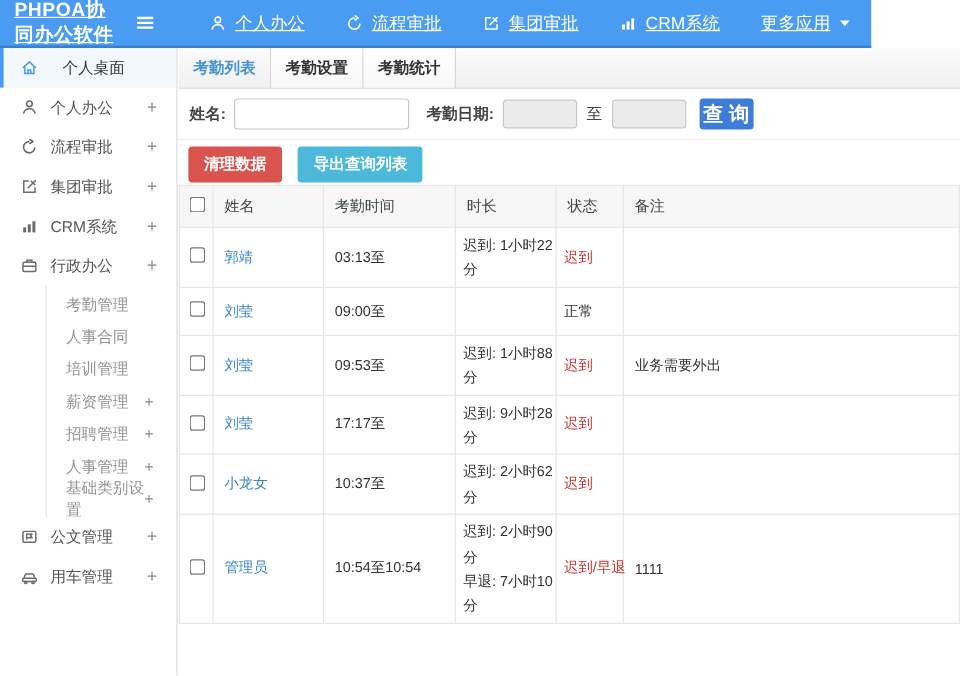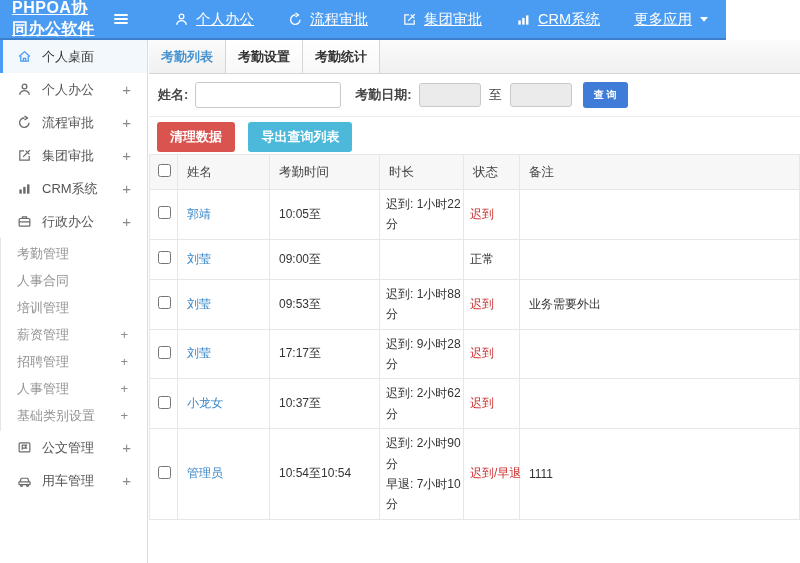--- a/index.html
+++ b/index.html
@@ -17,24 +17,24 @@
   .nav-item { display:flex; align-items:center; gap:7px; margin:0 17px; font-size:14.5px; cursor:pointer; white-space:nowrap; }
   .icn { display:inline-flex; align-items:center; }
   .icn svg { display:block; }
 
   
   .sidebar { position:absolute; top:40px; left:0; width:148px; bottom:0;
              background:#fff; border-right:1px solid #dcdcdc; overflow:hidden; }
   .side-item { height:33px; display:flex; align-items:center; padding-left:14px;
                font-size:13px; color:#555; cursor:pointer; border-left:3px solid transparent; }
   .side-item .icn { width:17px; margin-right:8px; color:#6b6b6b; }
-  .side-item.active { background:#f3f8fc; border-left:3px solid var(--c-sidebar-active,#4a9bf5); color:#333; }
+  .side-item.active { background:#f3f8fc; border-left:3px solid var(--c-sidebar-active,#4a9bf5); color:#333;gap:10px; }
   .side-item.active .icn { color:var(--c-sidebar-active,#4a9bf5); }
   .expand { margin-left:auto; margin-right:16px; color:#8a8a8a; font-size:15px; line-height:1; }
-  .submenu { border-left:1px solid #e4e4e4; padding:2px 0; }
+  .submenu { margin-left:38px; border-left:1px solid #e4e4e4; padding:2px 0; }
   .sub-item { height:27px; display:flex; align-items:center; padding-left:16px;
               font-size:13px; color:#939393; cursor:pointer; }
   .sub-item .expand { margin-right:19px; font-size:13px; }
 
   
   .content { position:absolute; top:40px; left:149px; right:0; bottom:0; background:#fff; }
 
   .tabbar { height:34px; display:flex; background:linear-gradient(#fbfbfb,#f0f0f0);
             border-bottom:1px solid #d6d6d6; }
   .tab { width:77px; text-align:center; line-height:33px; font-size:13px; font-weight:bold;
@@ -45,21 +45,21 @@
   .filterbar { height:43px; display:flex; align-items:center; padding-left:9px;
                border-bottom:1px solid #ececec; background:#fff; }
   .flabel { font-size:13px; font-weight:bold; color:#444; }
   .text-input { width:146px; height:26px; border:1px solid #c9c9c9; border-radius:3px;
                 margin-left:7px; padding:0 6px; font-size:13px; outline:none; }
   .date-input { width:62px; height:24px; border:1px solid #c9c9c9; border-radius:3px;
                 background:#ebebeb; margin:0 0; outline:none; }
   .lbl-date { margin-left:14px; }
   .to-label { font-size:13px; color:#444; margin:0 8px; }
   .search-btn { width:45px; height:26px; margin-left:11px; border:none; border-radius:3px;
-                background:var(--c-primary,#3e7cd8); color:#fff; font-size:10px; font-weight:bold;
+                background:var(--c-primary,#3e7cd8); color:#fff; font-size:17px; font-weight:bold;
                 cursor:pointer; font-family:inherit; }
 
   .actionbar { height:37px; padding:5px 0 0 8px; background:#fff; }
   .act-btn { border:none; border-radius:3px; color:#fff; font-size:13px; font-weight:bold;
              padding:6px 13px; margin-right:9px; cursor:pointer; font-family:inherit; }
   .act-danger { background:var(--c-danger,#d9534f); }
   .act-info { background:var(--c-info,#4cb9db); }
 
   
   table { width:100%; border-collapse:collapse; table-layout:fixed; background:#fff; }
@@ -288,21 +288,21 @@
           <th>考勤时间</th>
           <th>时长</th>
           <th>状态</th>
           <th>备注</th>
         </tr>
     </thead>
     <tbody id="tbody">
         <tr>
           <td class="cell-check"><input type="checkbox" style=""></td>
           <td class="cell-name"><a>郭靖</a></td>
-          <td>10:05至</td>
+          <td>03:13至</td>
           <td class="cell-duration">迟到: 1小时22分</td>
           <td class="cell-status red">迟到</td>
           <td></td>
         </tr>
         <tr>
           <td class="cell-check"><input type="checkbox" style=""></td>
           <td class="cell-name"><a>刘莹</a></td>
           <td>09:00至</td>
           <td class="cell-duration"></td>
           <td class="cell-status">正常</td>

